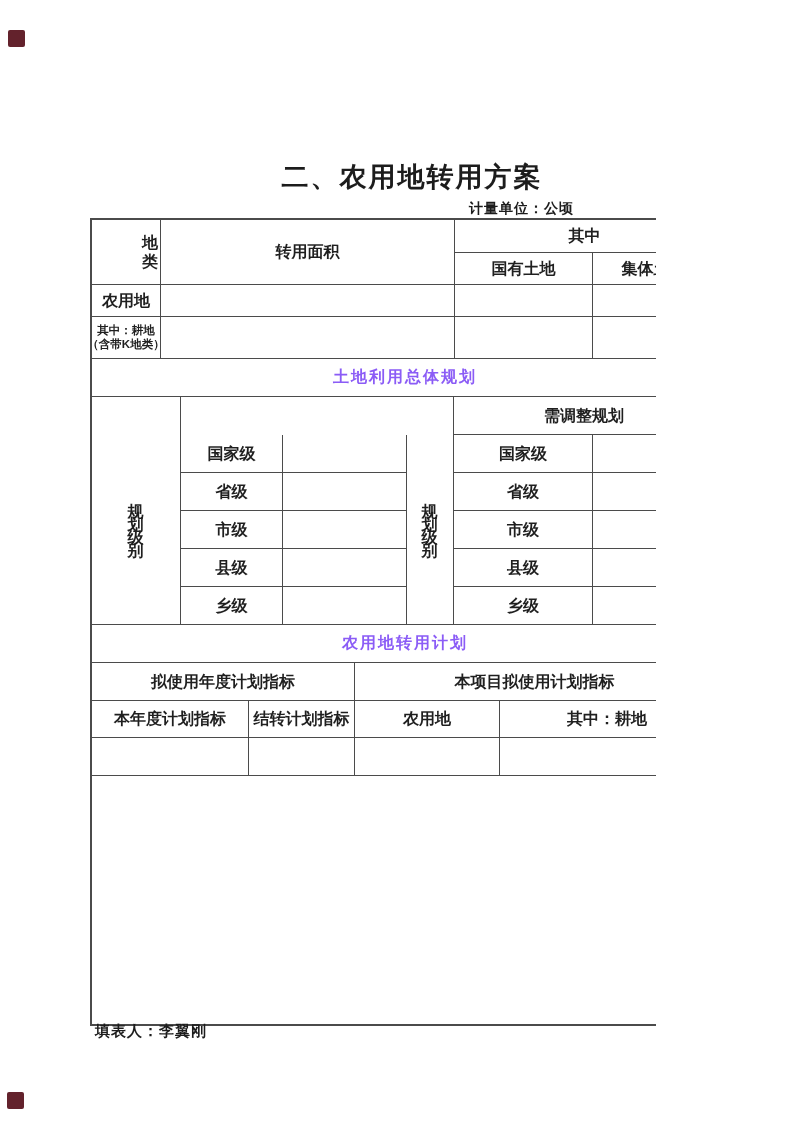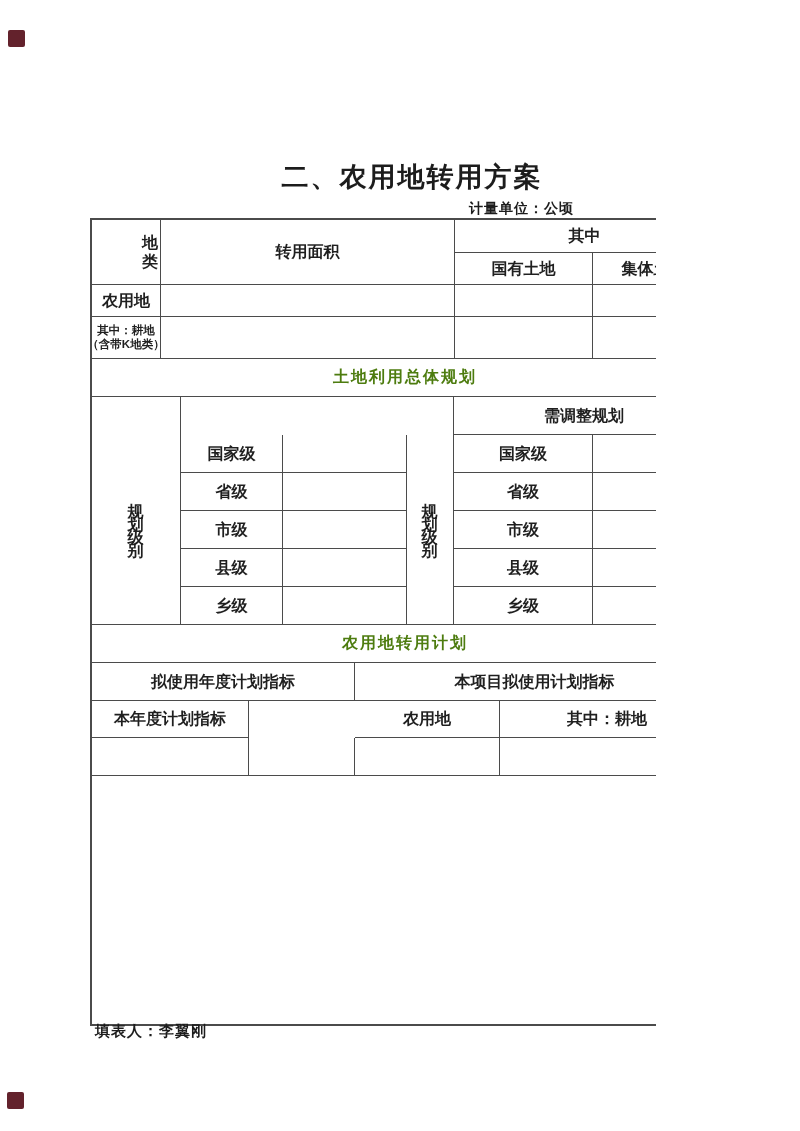--- a/index.html
+++ b/index.html
@@ -41,21 +41,21 @@
   .cell {
     display:flex; align-items:center; justify-content:center;
     font-size:16px; font-weight:bold; color:#1f1f1f;
     text-align:center; line-height:1.2; overflow:visible;
   }
   .br { border-right:1px solid #4b4b4b; }
   .bb { border-bottom:1px solid #4b4b4b; }
 
   .s1 { grid-template-columns:69px 294px 138px 121px; grid-template-rows:33px 32px 32px 41px; }
   .banner { height:38px; display:flex; align-items:center; justify-content:center;
-            font-size:16px; font-weight:bold; letter-spacing:2px; color:#4d7c0f; }
+            font-size:16px; font-weight:bold; letter-spacing:2px; color:#8b5cf6; }
   .s2 { grid-template-columns:89px 102px 124px 47px 139px 121px;
         grid-template-rows:38px 38px 38px 38px 38px 37px; }
   .s3a { grid-template-columns:263px 359px; grid-template-rows:37px; }
   .s3b { grid-template-columns:157px 106px 145px 214px; grid-template-rows:37px 37px; }
   .bigcell { height:249px; }
 
   .small-two-line { font-size:11.5px; flex-direction:column; letter-spacing:0; }
   .small-two-line span { white-space:nowrap; display:block; }
 
   .vtext {
@@ -139,20 +139,21 @@
 
     <div class="banner sec bt">农用地转用计划</div>
 
     <div class="sec s3a bt">
       <div class="cell br">拟使用年度计划指标</div>
       <div class="cell">本项目拟使用计划指标</div>
     </div>
 
     <div class="sec s3b bt">
       <div class="cell br bb" style="grid-column:1; grid-row:1;">本年度计划指标</div>
+      <div class="cell br bb" style="grid-column:2; grid-row:1;">结转计划指标</div>
       <div class="cell br bb" style="grid-column:3; grid-row:1;">农用地</div>
       <div class="cell bb" style="grid-column:4; grid-row:1;">其中：耕地</div>
 
       <div class="cell br" style="grid-column:1; grid-row:2;"></div>
       <div class="cell br" style="grid-column:2; grid-row:2;"></div>
       <div class="cell br" style="grid-column:3; grid-row:2;"></div>
       <div class="cell" style="grid-column:4; grid-row:2;"></div>
     </div>
 
     <div class="sec bt bigcell"></div>

